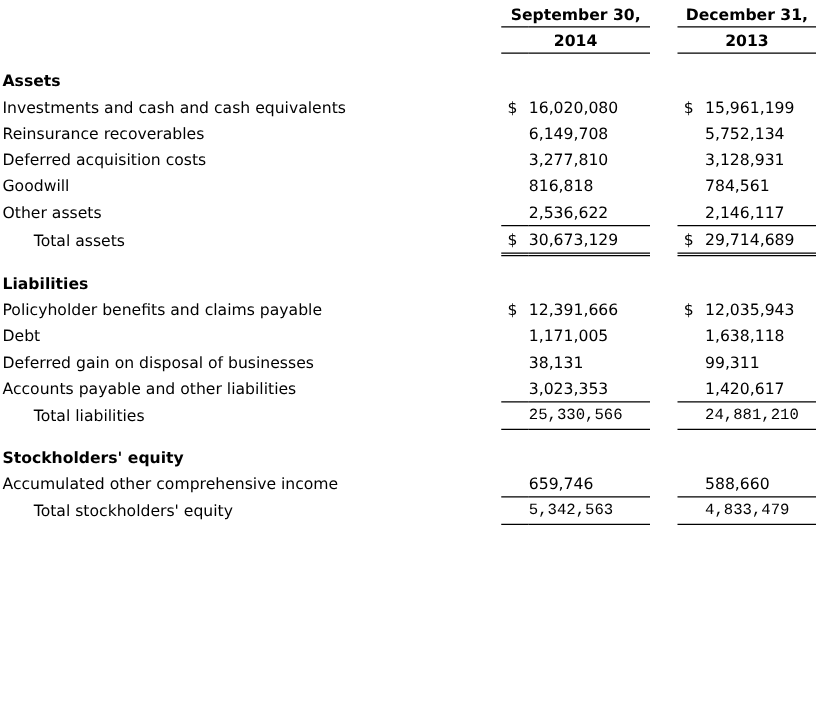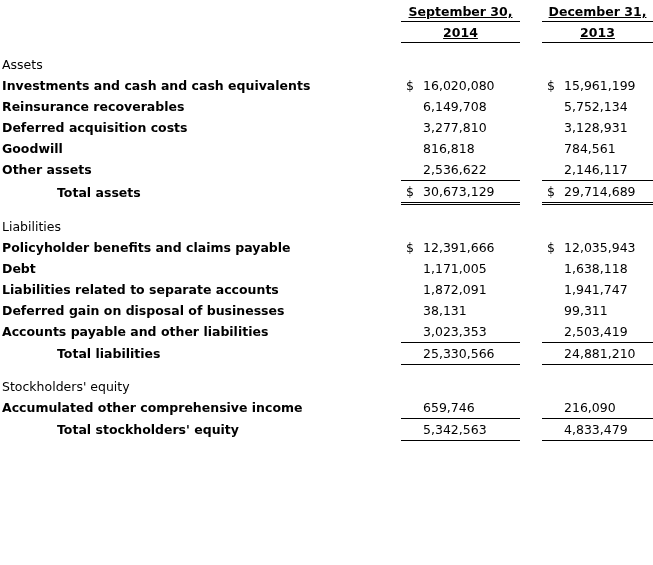--- a/index.html
+++ b/index.html
@@ -42,41 +42,41 @@
     padding: 0;
     margin: 0;
     vertical-align: bottom;
     font-weight: normal;
     font-size: 12.5px;
     line-height: 21px;
     height: 21px;
     white-space: nowrap;
   }
 
-  .label     { text-align: left; padding-left: 2px; font-weight: bold; }
+  .label     { text-align: left; padding-left: 2px; }
   .cur       { text-align: left; padding-left: 5px; }
   .num       { text-align: left; padding-right: 5px; }
 
-  .indent    { padding-left: 57px; }
-  .section   { font-weight: normal; }
+  .indent    { padding-left: 27px; }
+  .section   { font-weight: bold; }
 
   
   .rule-top    { border-top: 1px solid #000; }
-  .rule-bottom { border-bottom: 1px solid #000; }
+  .rule-bottom { border-bottom: 1px solid #000; font-family: Liberation Mono, monospace; }
   .dbl-bottom  { border-bottom: 3px double #000; }
 
   
   .hdr-txt {
     text-align: center;
     font-weight: bold;
     font-size: 12.5px;
     line-height: 19px;
     height: 19px;
   }
-  .hdr-rule { border-bottom: 1px solid #000; text-decoration: underline; }
+  .hdr-rule { border-bottom: 1px solid #000; }
 
   .spacer { height: 11px; line-height: 11px; }
 
   .inthousands {
     text-align: center;
     font-weight: bold;
     line-height: 20px;
     height: 20px;
   }
 </style>
@@ -176,42 +176,34 @@
         </tr>
         <tr>
           <td class="label">Debt</td>
           <td class="cur"></td>
           <td class="num">1,171,005</td>
           <td></td>
           <td class="cur"></td>
           <td class="num">1,638,118</td>
         </tr>
         <tr>
-          <td class="label">Liabilities related to separate accounts</td>
-          <td class="cur"></td>
-          <td class="num">1,872,091</td>
-          <td></td>
-          <td class="cur"></td>
-          <td class="num">1,941,747</td>
-        </tr>
-        <tr>
           <td class="label">Deferred gain on disposal of businesses</td>
           <td class="cur"></td>
           <td class="num">38,131</td>
           <td></td>
           <td class="cur"></td>
           <td class="num">99,311</td>
         </tr>
         <tr>
           <td class="label">Accounts payable and other liabilities</td>
           <td class="cur"></td>
           <td class="num">3,023,353</td>
           <td></td>
           <td class="cur"></td>
-          <td class="num">2,503,419</td>
+          <td class="num">1,420,617</td>
         </tr>
         <tr>
           <td class="label indent">Total liabilities</td>
           <td class="cur rule-top rule-bottom"></td>
           <td class="num rule-top rule-bottom">25,330,566</td>
           <td></td>
           <td class="cur rule-top rule-bottom"></td>
           <td class="num rule-top rule-bottom">24,881,210</td>
         </tr>
         <tr>
@@ -219,21 +211,21 @@
         </tr>
         <tr>
           <td class="label section" colspan="6">Stockholders' equity</td>
         </tr>
         <tr>
           <td class="label">Accumulated other comprehensive income</td>
           <td class="cur"></td>
           <td class="num">659,746</td>
           <td></td>
           <td class="cur"></td>
-          <td class="num">216,090</td>
+          <td class="num">588,660</td>
         </tr>
         <tr>
           <td class="label indent">Total stockholders' equity</td>
           <td class="cur rule-top rule-bottom"></td>
           <td class="num rule-top rule-bottom">5,342,563</td>
           <td></td>
           <td class="cur rule-top rule-bottom"></td>
           <td class="num rule-top rule-bottom">4,833,479</td>
         </tr>
       </tbody>

